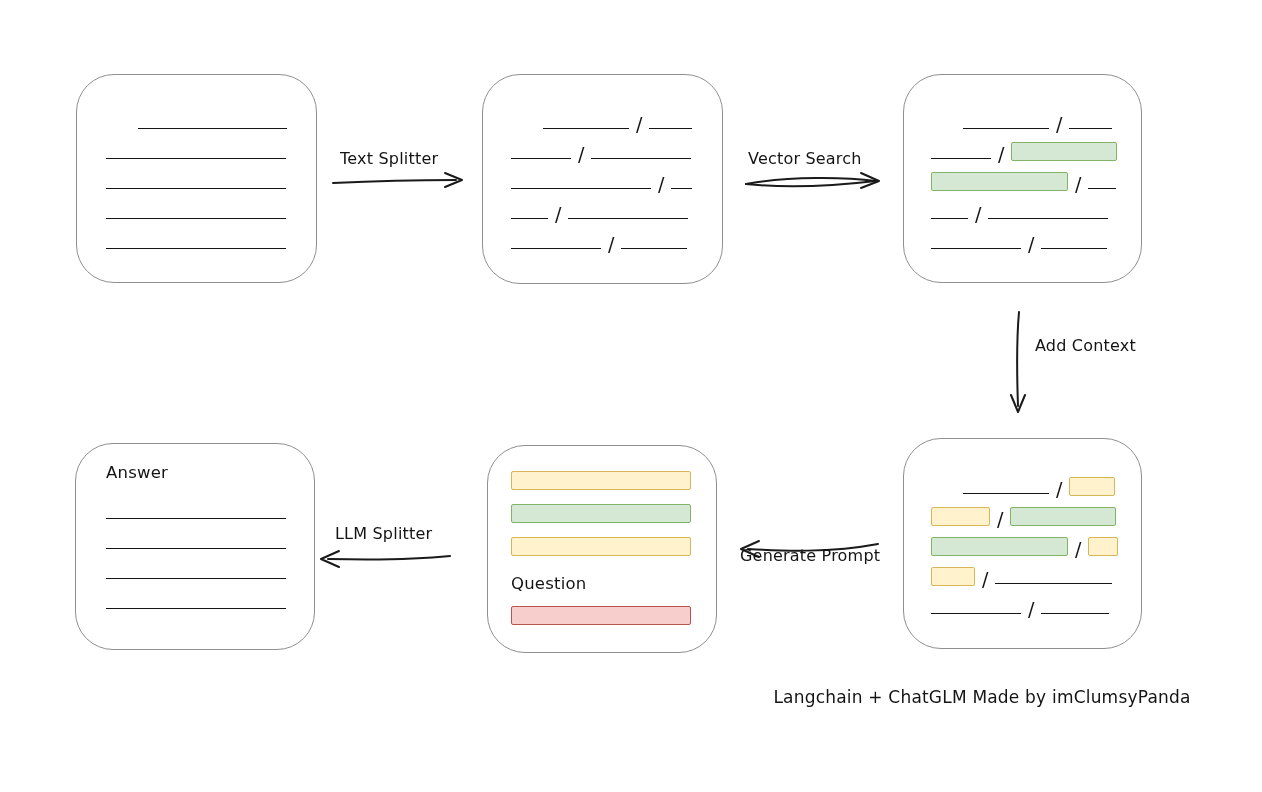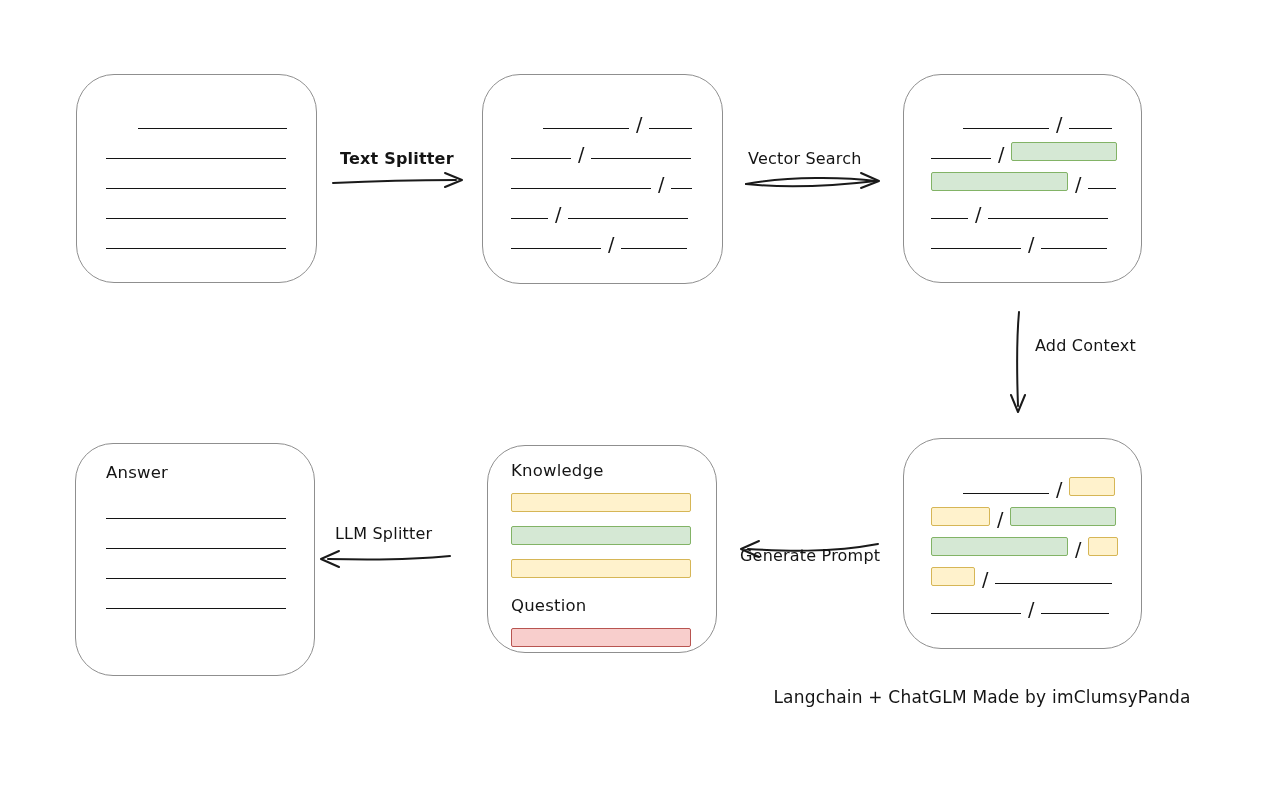--- a/index.html
+++ b/index.html
@@ -12,35 +12,35 @@
 
   .card{
     position:absolute;border:1.4px solid #8f8f8f;border-radius:38px;background:#ffffff;
     box-sizing:border-box;display:flex;flex-direction:column;
   }
   #card-document{left:76px;top:74px;width:241px;height:209px;padding-left:29px;justify-content:center;}
   #card-split{left:482px;top:74px;width:241px;height:210px;padding-left:28px;justify-content:center;}
   #card-vector{left:903px;top:74px;width:239px;height:209px;padding-left:27px;justify-content:center;}
   #card-context{left:903px;top:438px;width:239px;height:211px;padding-left:27px;justify-content:center;}
   #card-prompt{left:487px;top:445px;width:230px;height:208px;padding-left:23px;padding-top:14px;}
-  #card-answer{left:75px;top:443px;width:240px;height:233px;padding-left:30px;padding-top:18px;}
+  #card-answer{left:75px;top:443px;width:240px;height:207px;padding-left:30px;padding-top:18px;}
 
   .rows{display:flex;flex-direction:column;}
   .row{display:flex;align-items:flex-end;height:30px;}
   .rows-bars .row{height:29px;margin-top:4px;}
   .seg-line{height:0;border-bottom:1.7px solid #141414;margin-bottom:5px;}
   .slash{font-size:19px;line-height:1;margin:0 7px 0 7px;font-weight:500;}
   .seg-bar{height:17px;border:1.6px solid;border-radius:2px;margin-bottom:3px;box-sizing:content-box;}
 
   .card-label{font-size:16.5px;font-weight:500;letter-spacing:.2px;height:22px;line-height:22px;}
   #card-prompt .q-label{margin-top:14px;}
   #card-answer .rows{margin-top:10px;}
 
   .flow-label{position:absolute;font-size:16px;font-weight:500;letter-spacing:.2px;white-space:nowrap;}
-  #lbl-text-splitter{left:340px;top:149px;font-weight:bold;}
+  #lbl-text-splitter{left:340px;top:149px;}
   #lbl-vector-search{left:748px;top:149px;}
   #lbl-add-context{left:1035px;top:336px;}
   #lbl-generate-prompt{left:740px;top:518px;margin-top:28px;}
   #lbl-llm-response{left:335px;top:524px;}
 
   .caption{position:absolute;left:762px;top:687px;width:440px;text-align:center;font-size:17px;font-weight:500;letter-spacing:.2px;}
 </style>
 </head>
 <body>
 
@@ -174,21 +174,20 @@
         </div>
         <div class="row">
           <div class="seg-line" style="width: 90px;"></div>
           <span class="slash">/</span>
           <div class="seg-line" style="width: 68px;"></div>
         </div>
       </div>
   </div>
 
   <div class="card" id="card-prompt">
-    <div class="card-label">Knowledge</div>
     <div class="rows rows-bars">
         <div class="row">
           <div class="seg-bar" style="width: 178px; background: rgb(255, 242, 204); border-color: rgb(214, 182, 86);"></div>
         </div>
         <div class="row">
           <div class="seg-bar" style="width: 178px; background: rgb(213, 232, 212); border-color: rgb(130, 179, 102);"></div>
         </div>
         <div class="row">
           <div class="seg-bar" style="width: 178px; background: rgb(255, 242, 204); border-color: rgb(214, 182, 86);"></div>
         </div>

